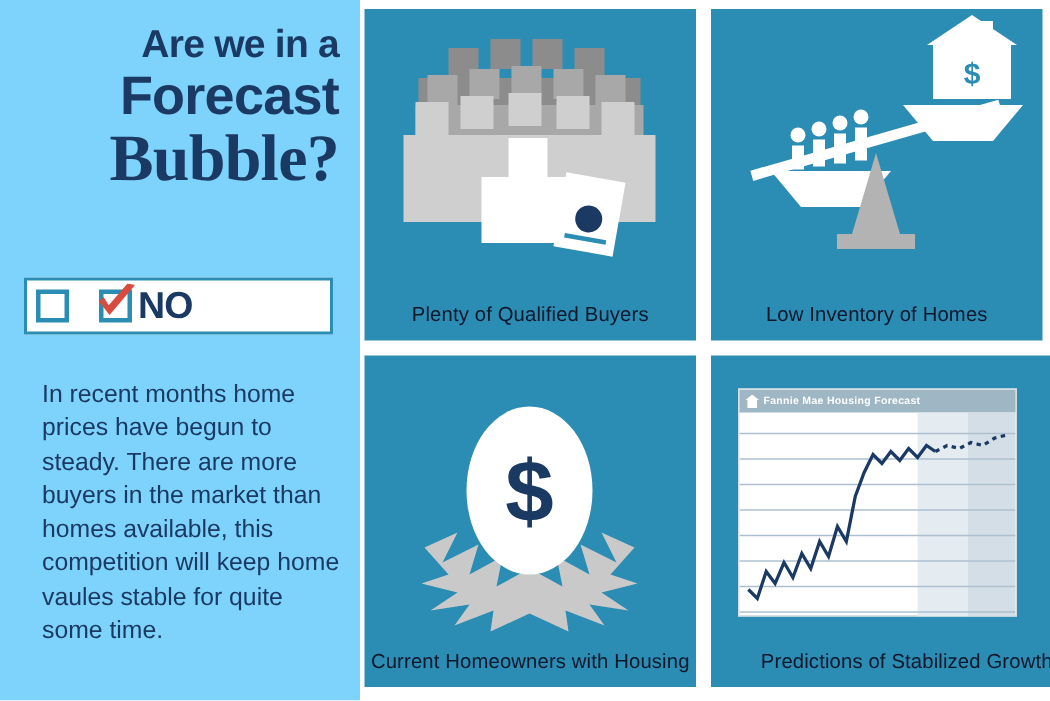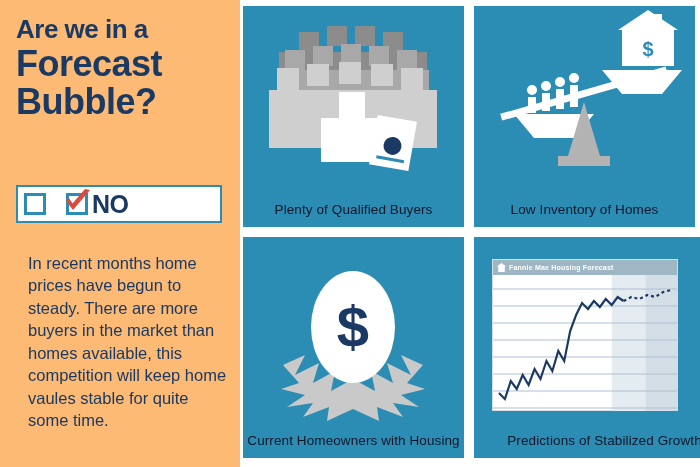--- a/index.html
+++ b/index.html
@@ -21,43 +21,45 @@
     box-sizing: border-box;
   }
 
   
   .left-panel {
     position: absolute;
     left: 0;
     top: 0;
     width: 240px;
     height: 467px;
-    background: #fdba74;
+    background: #7dd3fc;
     box-sizing: border-box;
     padding: 16px 14px 10px 16px;
+    text-align: right;
   }
   .headline {
     color: #1b3a63;
     font-weight: bold;
     line-height: 1.0;
     letter-spacing: -0.5px;
   }
   .headline .l1 {
     display: block;
     font-size: 26px;
     margin-bottom: 4px;
   }
   .headline .l2 {
     display: block;
     font-size: 36px;
     margin-bottom: 2px;
   }
   .headline .l3 {
     display: block;
-    font-size: 36px;
+    font-size: 44px;
+    font-family: Liberation Serif, serif;
   }
 
   .vote-row {
     position: absolute;
     left: 16px;
     top: 185px;
     width: 206px;
     height: 38px;
     border: 2px solid #2b8cb4;
     background: #ffffff;

